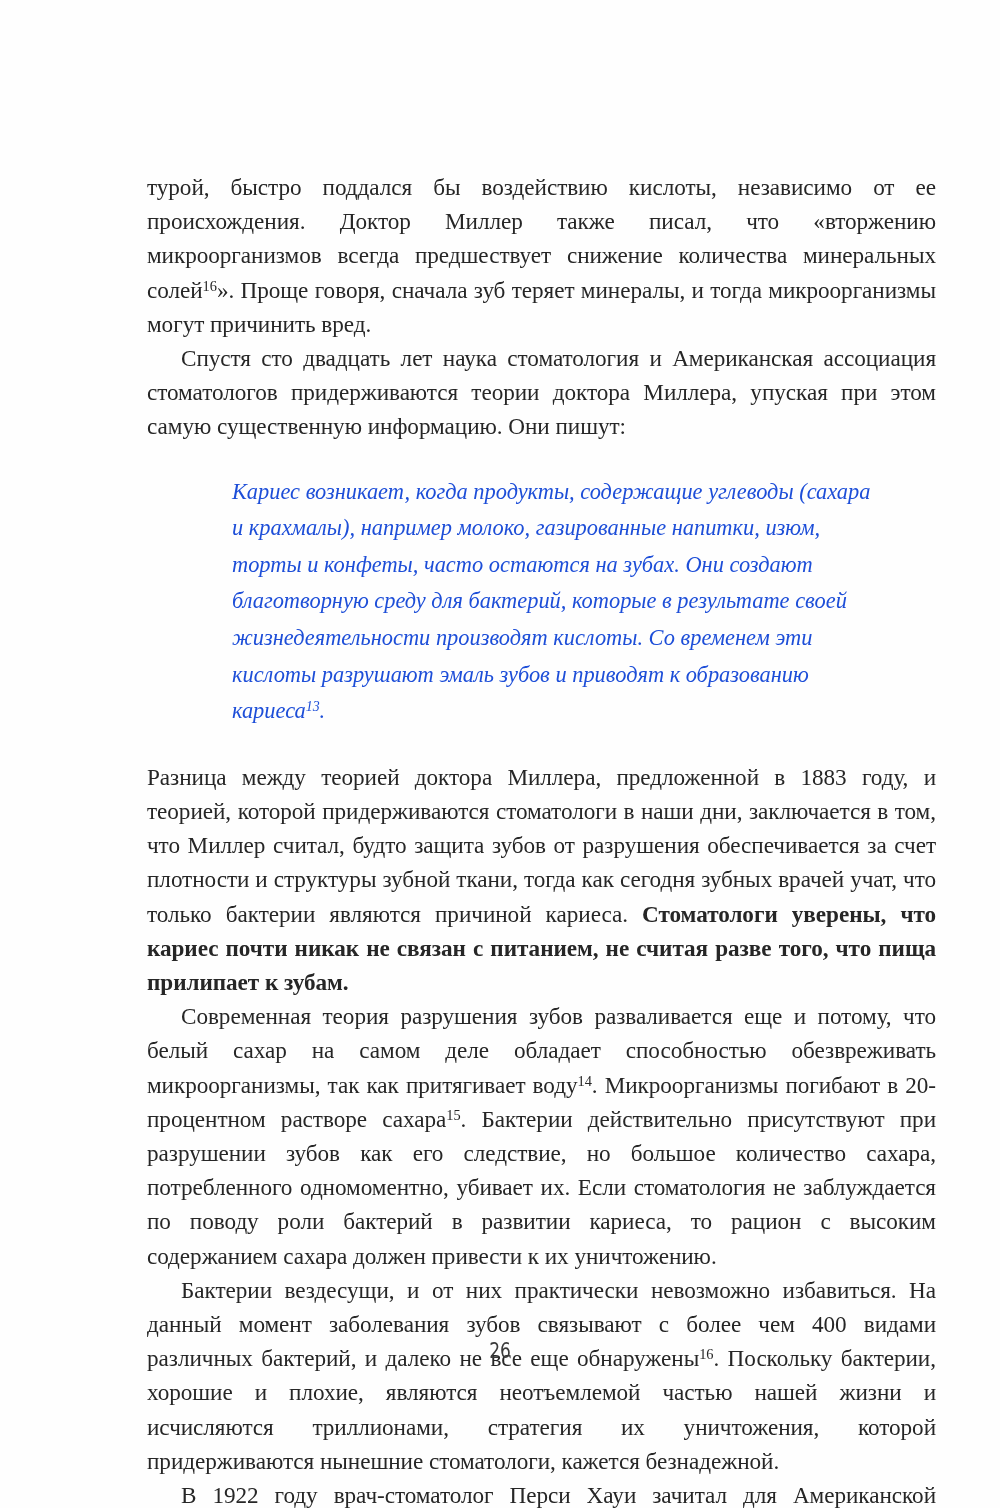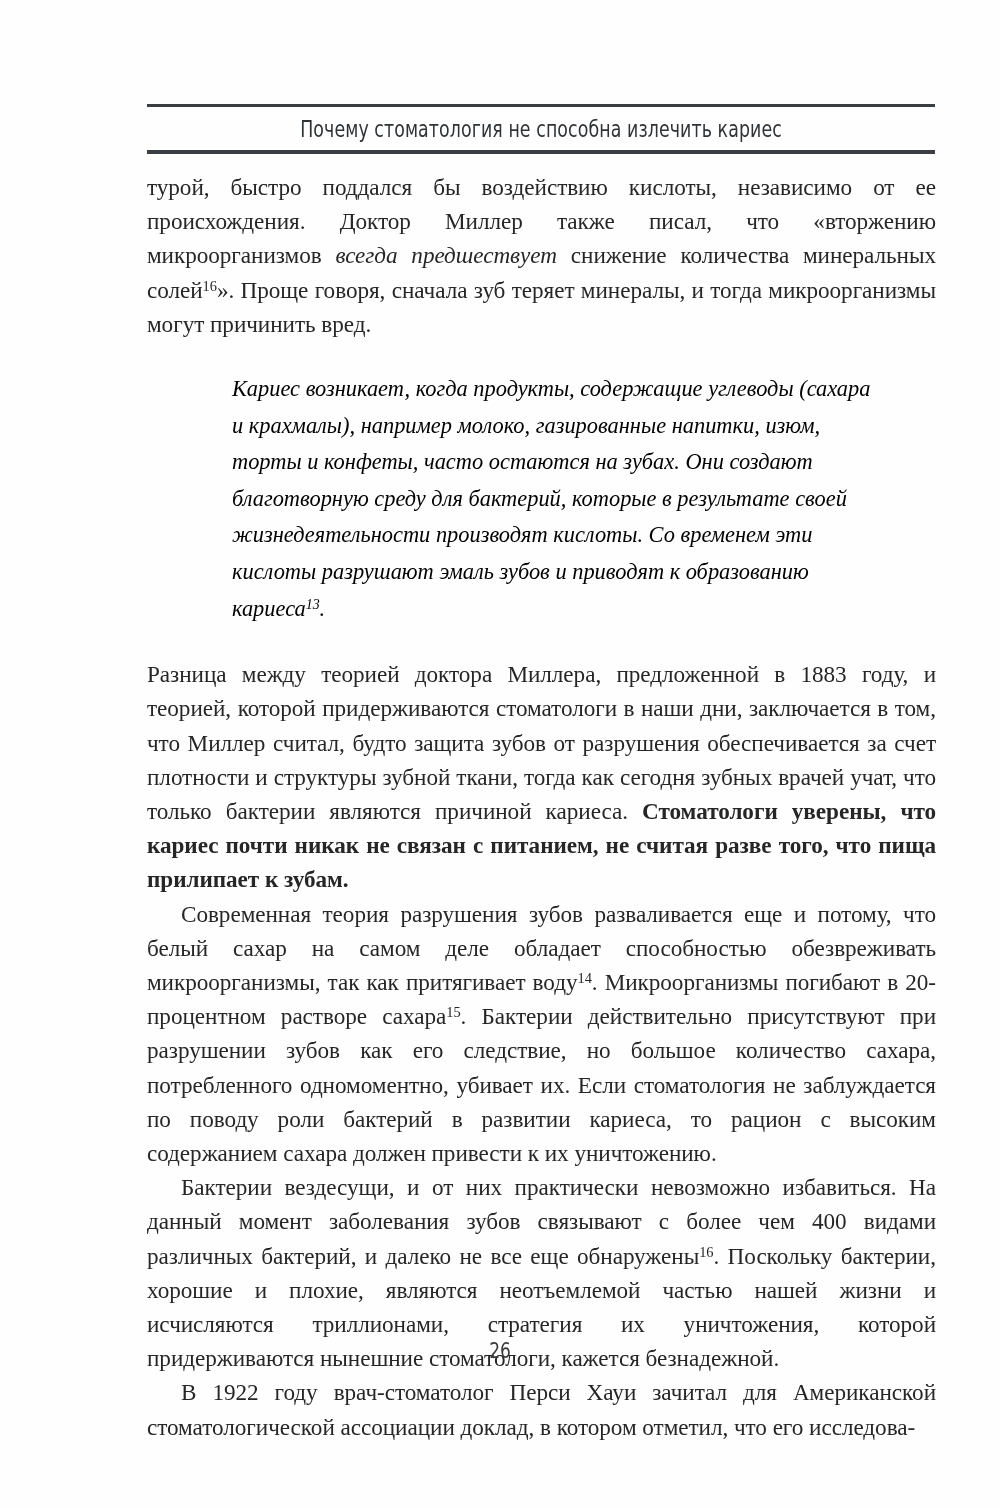--- a/index.html
+++ b/index.html
@@ -64,38 +64,38 @@
     font-size: 23.2px;
     line-height: 34.2px;
     text-align: justify;
     text-justify: inter-word;
     hyphens: manual;
     color: #262626;
     letter-spacing: -0.05px;
   }
   p.indent { text-indent: 34px; }
 
-  .it { font-style: italic; }
+  .it { }
   .bd { font-weight: bold; }
 
   sup {
     font-size: 0.62em;
     vertical-align: 0.52em;
     line-height: 0;
   }
 
   
   blockquote.quote {
     margin: 0;
     padding: 0;
     font-style: italic;
     font-size: 22.4px;
     line-height: 36.6px;
     text-align: left;
-    color: #000000;
+    color: #1d4ed8;
   }
   .quote-wrap {
     padding-left: 85px;
     padding-right: 55px;
     margin-top: 30px;
     margin-bottom: 30px;
   }
 
   
   .folio {
@@ -109,30 +109,26 @@
     font-size: 22px;
     color: #3a3a3a;
     transform: scaleX(0.86);
   }
 </style>
 </head>
 <body>
 
 <div class="page">
 
-  <div class="runhead">
-    <div class="rule rule-top"></div>
-    <div class="runhead-title">Почему стоматология не способна излечить кариес</div>
-    <div class="rule rule-bottom"></div>
-  </div>
 
   <div class="column">
 
     <p class="body"><span>турой, быстро поддался бы воздействию кислоты, независимо от ее происхождения. Доктор Миллер также писал, что «вторжению микроорганизмов </span><span class="it">всегда предшествует</span><span> снижение количества минеральных солей</span><sup>16</sup><span>». Проще говоря, сначала зуб теряет минералы, и тогда микроорганизмы могут причинить вред.</span></p>
 
+    <p class="body indent">Спустя сто двадцать лет наука стоматология и Американская ассоциация стоматологов придерживаются теории доктора Миллера, упуская при этом самую существенную информацию. Они пишут:</p>
 
     <div class="quote-wrap">
       <blockquote class="quote"><span>Кариес возникает, когда продукты, содержащие углеводы (сахара и крахмалы), например молоко, газированные напитки, изюм, торты и конфеты, часто остаются на зубах. Они создают благотворную среду для бактерий, которые в результате своей жизнедеятельности производят кислоты. Со временем эти кислоты разрушают эмаль зубов и приводят к образованию кариеса</span><sup>13</sup><span>.</span></blockquote>
     </div>
 
     <p class="body"><span>Разница между теорией доктора Миллера, предложенной в 1883 году, и теорией, которой придерживаются стоматологи в наши дни, заключается в том, что Миллер считал, будто защита зубов от разрушения обеспечивается за счет плотности и структуры зубной ткани, тогда как сегодня зубных врачей учат, что только бактерии являются причиной кариеса. </span><span class="bd">Стоматологи уверены, что кариес почти никак не связан с питанием, не считая разве того, что пища прилипает к зубам.</span></p>
 
     <p class="body indent"><span>Современная теория разрушения зубов разваливается еще и потому, что белый сахар на самом деле обладает способностью обезвреживать микроорганизмы, так как притягивает воду</span><sup>14</sup><span>. Микроорганизмы погибают в 20-процентном растворе сахара</span><sup>15</sup><span>. Бактерии действительно присутствуют при разрушении зубов как его следствие, но большое количество сахара, потребленного одномоментно, убивает их. Если стоматология не заблуждается по поводу роли бактерий в развитии кариеса, то рацион с высоким содержанием сахара должен привести к их уничтожению.</span></p>
 
     <p class="body indent"><span>Бактерии вездесущи, и от них практически невозможно избавиться. На данный момент заболевания зубов связывают с более чем 400 видами различных бактерий, и далеко не все еще обнаружены</span><sup>16</sup><span>. Поскольку бактерии, хорошие и плохие, являются неотъемлемой частью нашей жизни и исчисляются триллионами, стратегия их уничтожения, которой придерживаются нынешние стоматологи, кажется безнадежной.</span></p>

